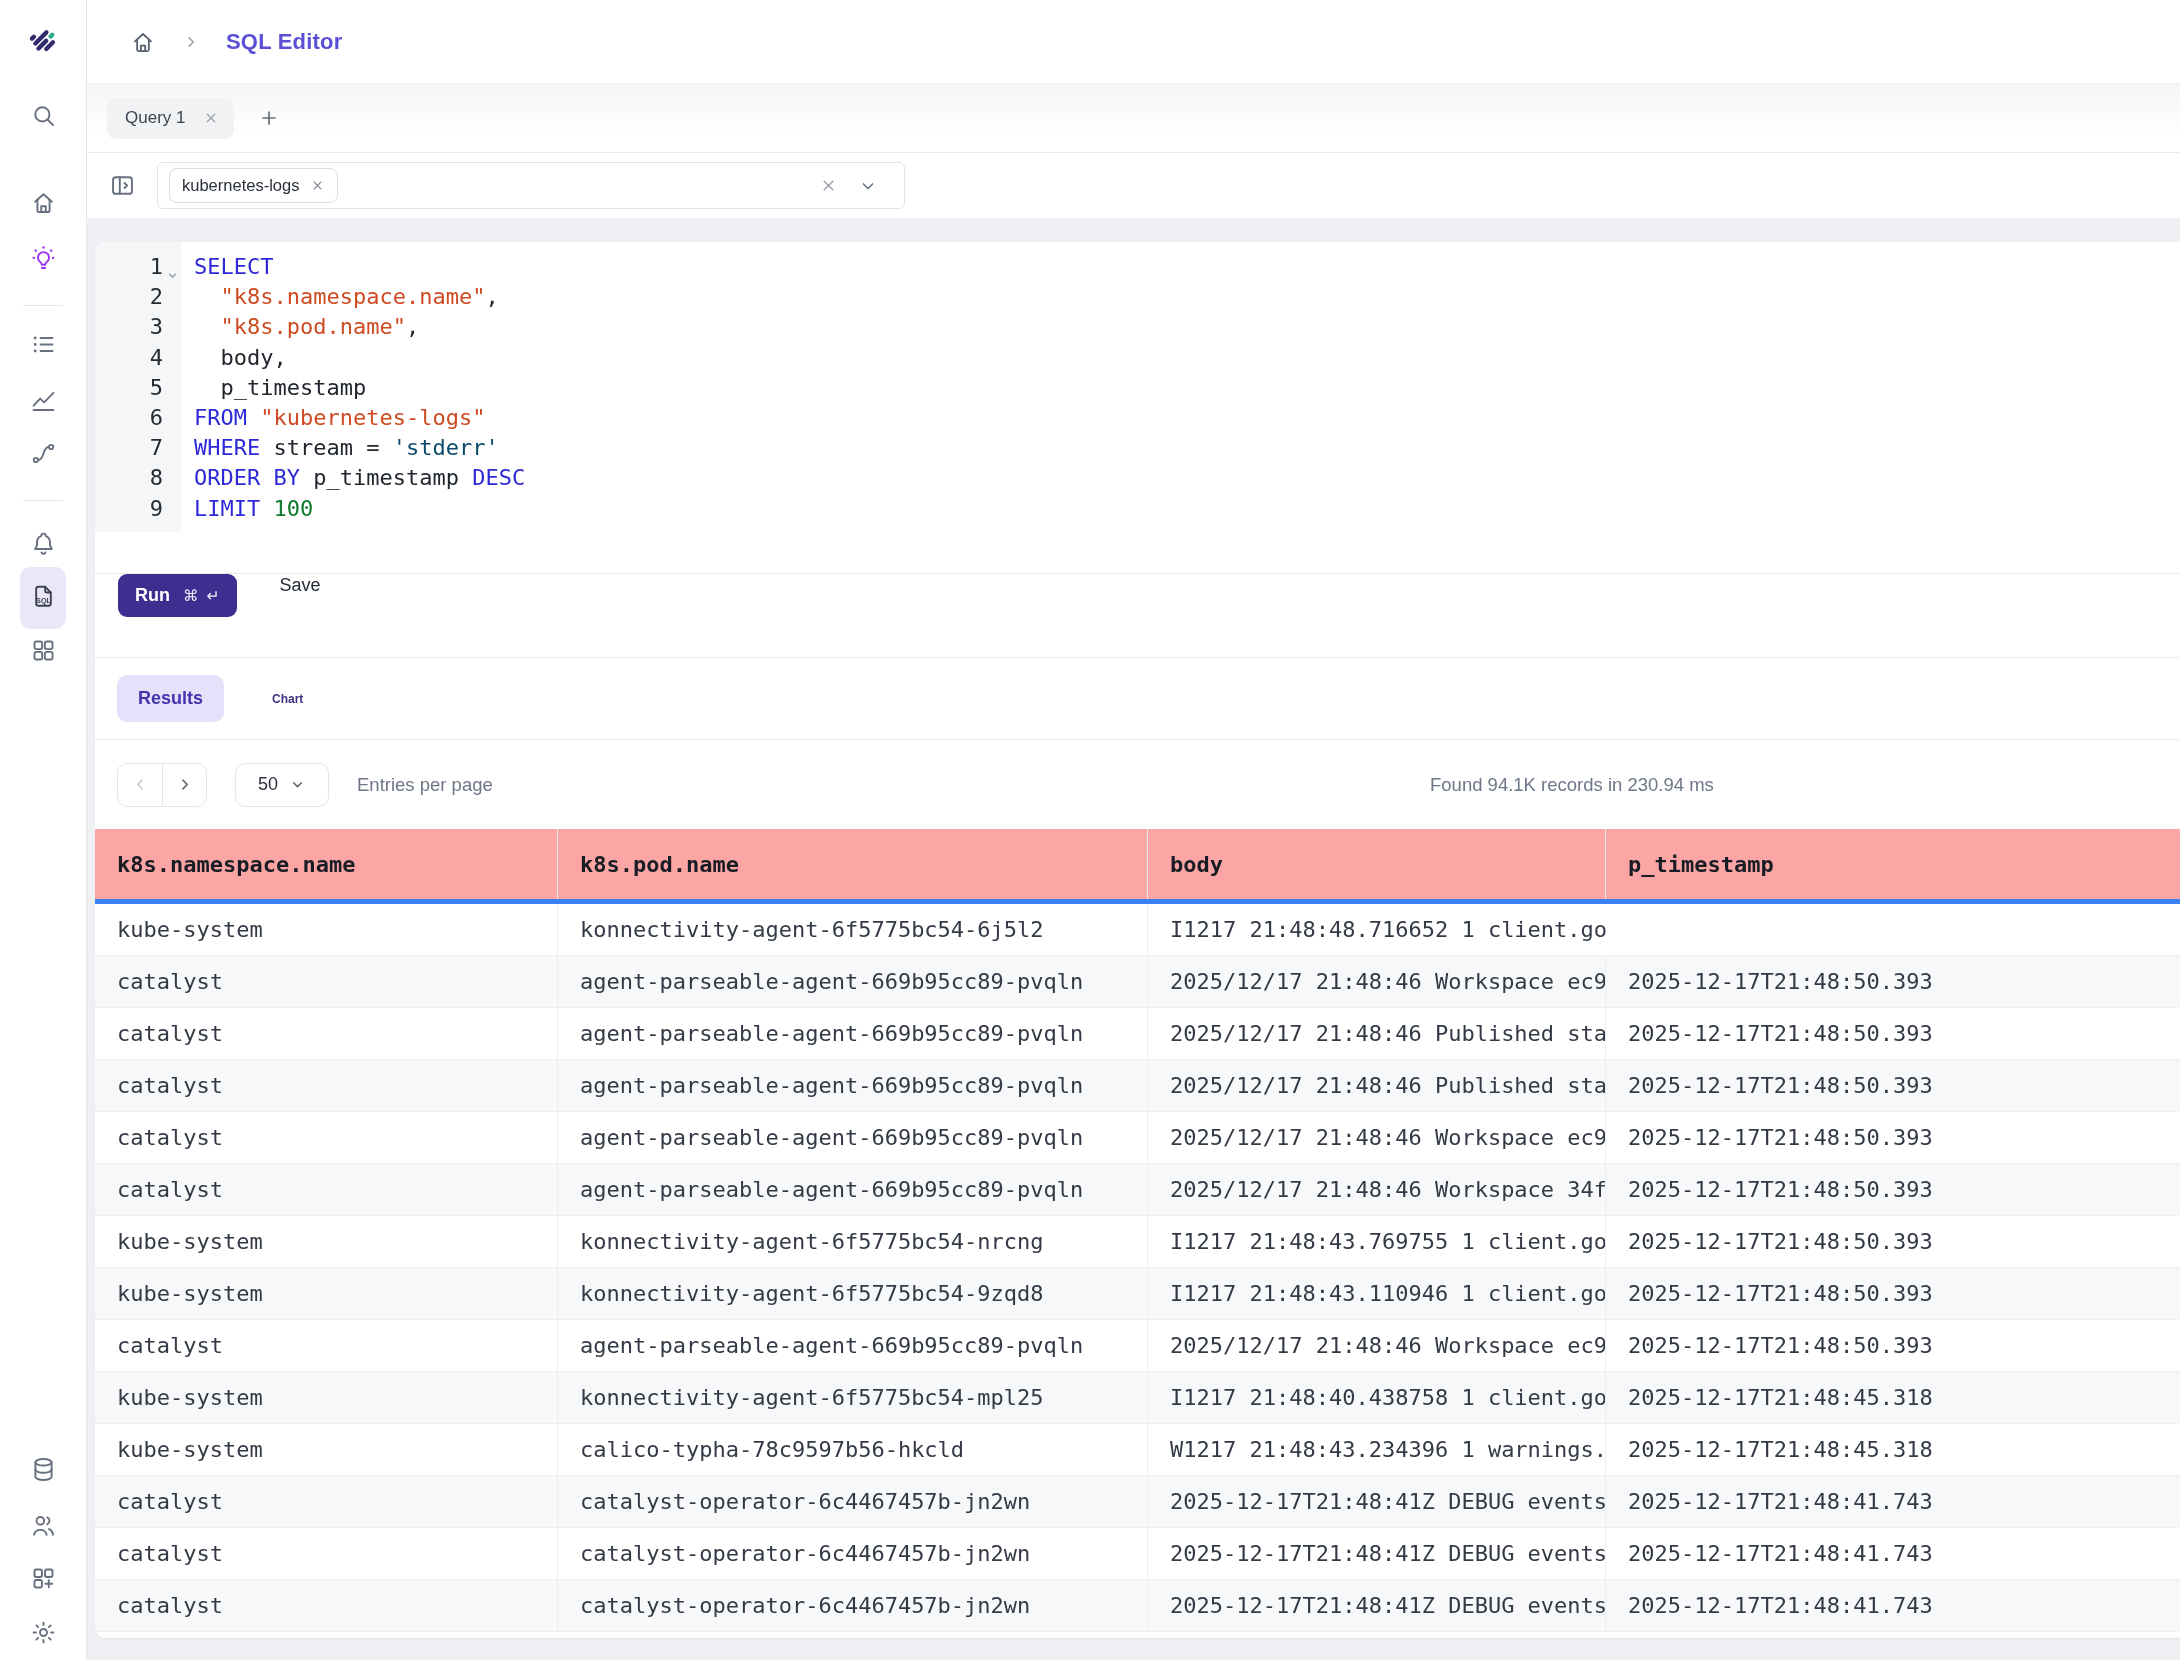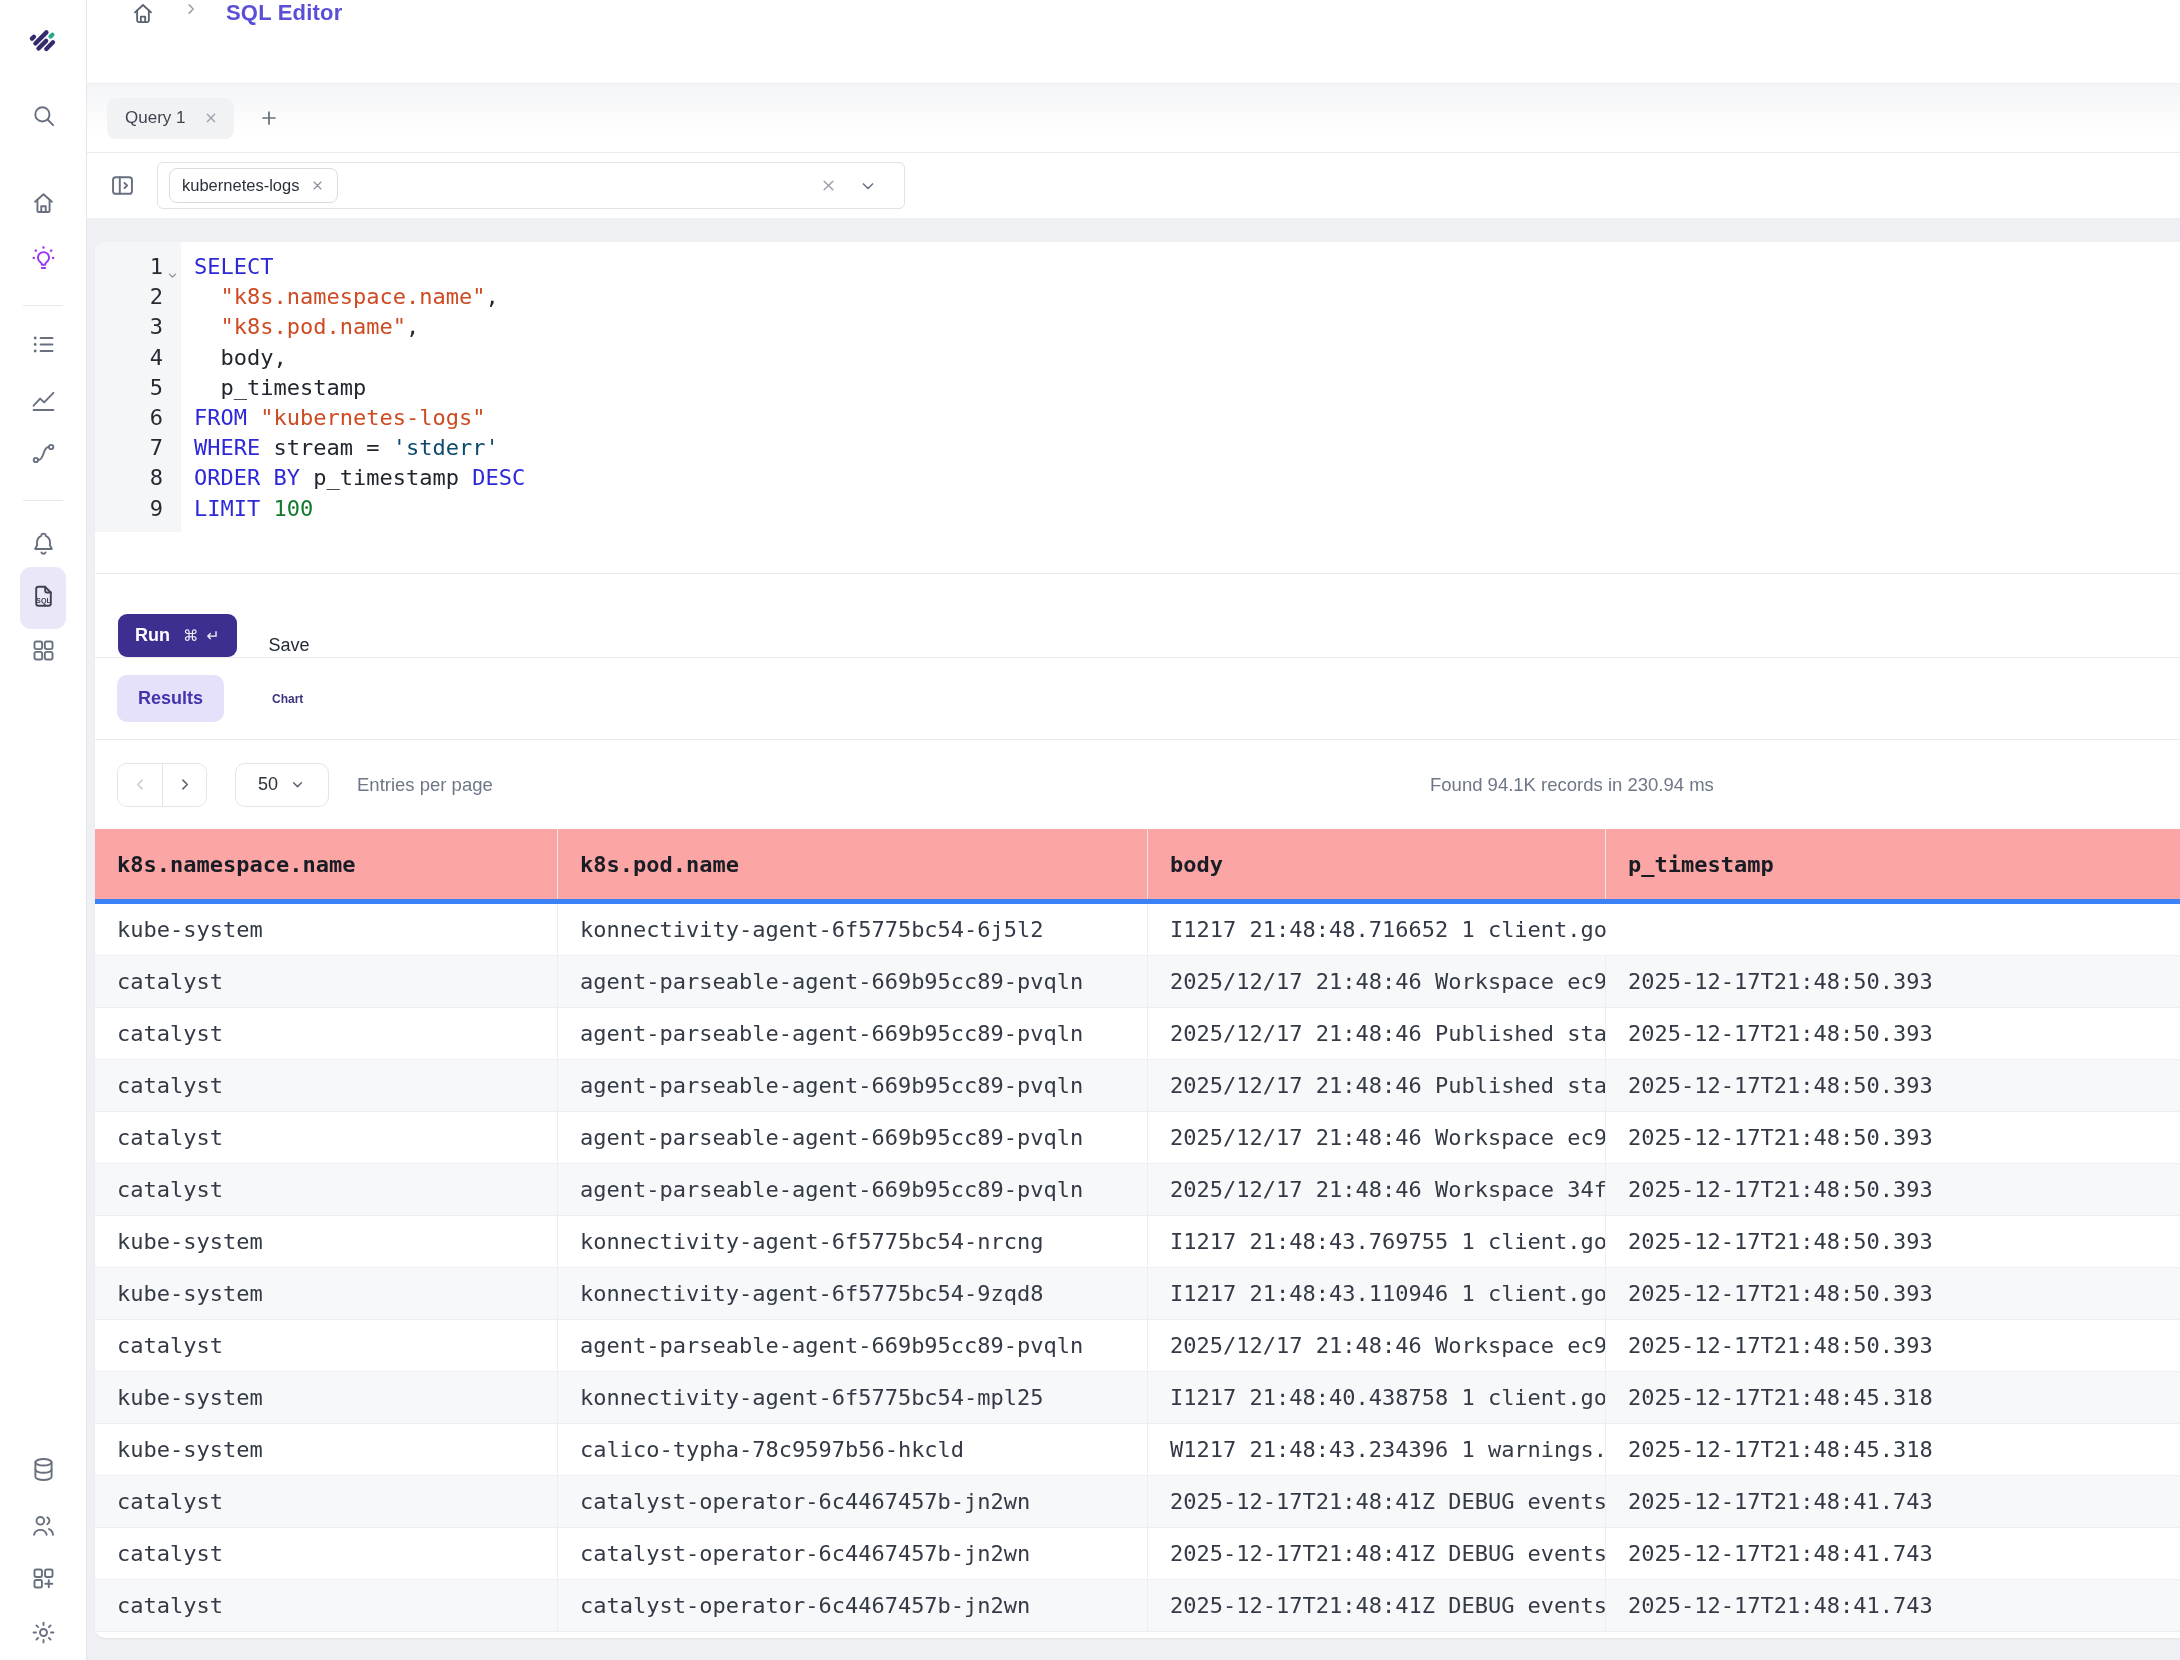--- a/index.html
+++ b/index.html
@@ -14,21 +14,21 @@
   
   .sidebar{position:absolute;left:0;top:0;width:86px;height:100%;background:#fff;border-right:1px solid #e4e6ea;z-index:5}
   .logo{position:absolute;left:50%;top:42px;transform:translate(-50%,-50%);cursor:pointer}
   .side-item{position:absolute;left:50%;transform:translate(-50%,-50%);width:46px;height:62px;display:flex;align-items:center;justify-content:center;color:#68707f;border-radius:11px;cursor:pointer}
   .side-item.active{background:#eae7f8;color:#3d4352}
   .side-item.accent{color:#9b35f2}
   .side-divider{position:absolute;left:23px;width:40px;height:1px;background:#e6e8ec}
 
   
   .main{position:absolute;left:86px;top:0;right:0;height:100%}
-  .row-header{position:absolute;top:0;left:0;right:0;height:83px;background:#fff;border-bottom:1px solid #eceef1;display:flex;padding-left:44px;gap:26px}
+  .row-header{position:absolute;top:0;left:0;right:0;height:83px;background:#fff;border-bottom:1px solid #eceef1;display:flex;align-items:center;padding-left:44px;gap:26px}
   .crumb-home{color:#5a6270;display:flex;cursor:pointer}
   .crumb-sep{color:#9aa1ab;display:flex}
   .breadcrumb-title{font-size:22px;font-weight:600;color:#5b4fd6;letter-spacing:.2px}
 
   .row-tabs{position:absolute;top:84px;left:0;right:0;height:68px;background:linear-gradient(#f4f5f7,#ffffff 75%);border-bottom:1px solid #e9ebee;display:flex;align-items:center;padding-left:21px;gap:24px}
   .query-tab{height:41px;background:#f1f2f4;border-radius:9px;display:flex;align-items:center;padding:0 15px 0 18px;gap:18px;cursor:pointer}
   .query-tab-label{font-size:17px;font-weight:400;color:#3e4450}
   .tab-close{color:#9aa1ab;display:flex;cursor:pointer}
   .tab-add{color:#68707f;display:flex;cursor:pointer}
 
@@ -48,21 +48,21 @@
   .gutter{position:absolute;left:0;top:0;width:86px;height:290px;background:#f5f6f8;padding-top:10px;box-sizing:border-box}
   .gutter-line{height:30.2px;font:22px/30.2px "DejaVu Sans Mono",monospace;color:#262b33;text-align:right;padding-right:18px;position:relative}
   .fold-caret{position:absolute;right:2px;top:8px;color:#8a919c;cursor:pointer}
   .code{margin-left:86px;padding:10px 0 0 13px}
   .code-line{height:30.2px;font:22px/30.2px "DejaVu Sans Mono",monospace;white-space:pre;color:#21262e}
   .tok-kw{color:#2d28d8}
   .tok-str{color:#ce4a20}
   .tok-lit{color:#0c4a6e}
   .tok-num{color:#0f7a2b}
 
-  .run-row{height:83px;border-bottom:1px solid #e9ebee;display:flex;align-items:flex-end;padding-left:23px;gap:26px}
+  .run-row{height:83px;border-bottom:1px solid #e9ebee;display:flex;align-items:flex-start;padding-left:23px;gap:37px}
   .run-btn{height:43px;background:#3d2f8f;color:#fff;border:none;border-radius:9px;display:flex;align-items:center;padding:0 17px;gap:13px;font-size:18px;font-weight:600;font-family:inherit;cursor:pointer}
   .run-short{font-size:15.5px;font-weight:400;display:flex;gap:8px;opacity:.92}
   .save-btn{font-size:18px;font-weight:500;color:#242b36;background:none;border:none;font-family:inherit;cursor:pointer}
 
   .res-row{height:81px;border-bottom:1px solid #e9ebee;display:flex;align-items:center;padding-left:22px;gap:48px}
   .results-pill{height:47px;border-radius:10px;background:#e5e1fb;color:#4334ad;font-size:18px;font-weight:600;display:flex;align-items:center;padding:0 21px;cursor:pointer}
   .chart-tab{color:#3a3380;font-size:12px;font-weight:600;cursor:pointer}
 
   .pag-row{position:relative;height:89px;display:flex;align-items:center;padding-left:22px;gap:28px}
   .pg-nav{display:flex;height:42px;border:1px solid #e2e5e9;border-radius:10px;overflow:hidden;background:#fff}

